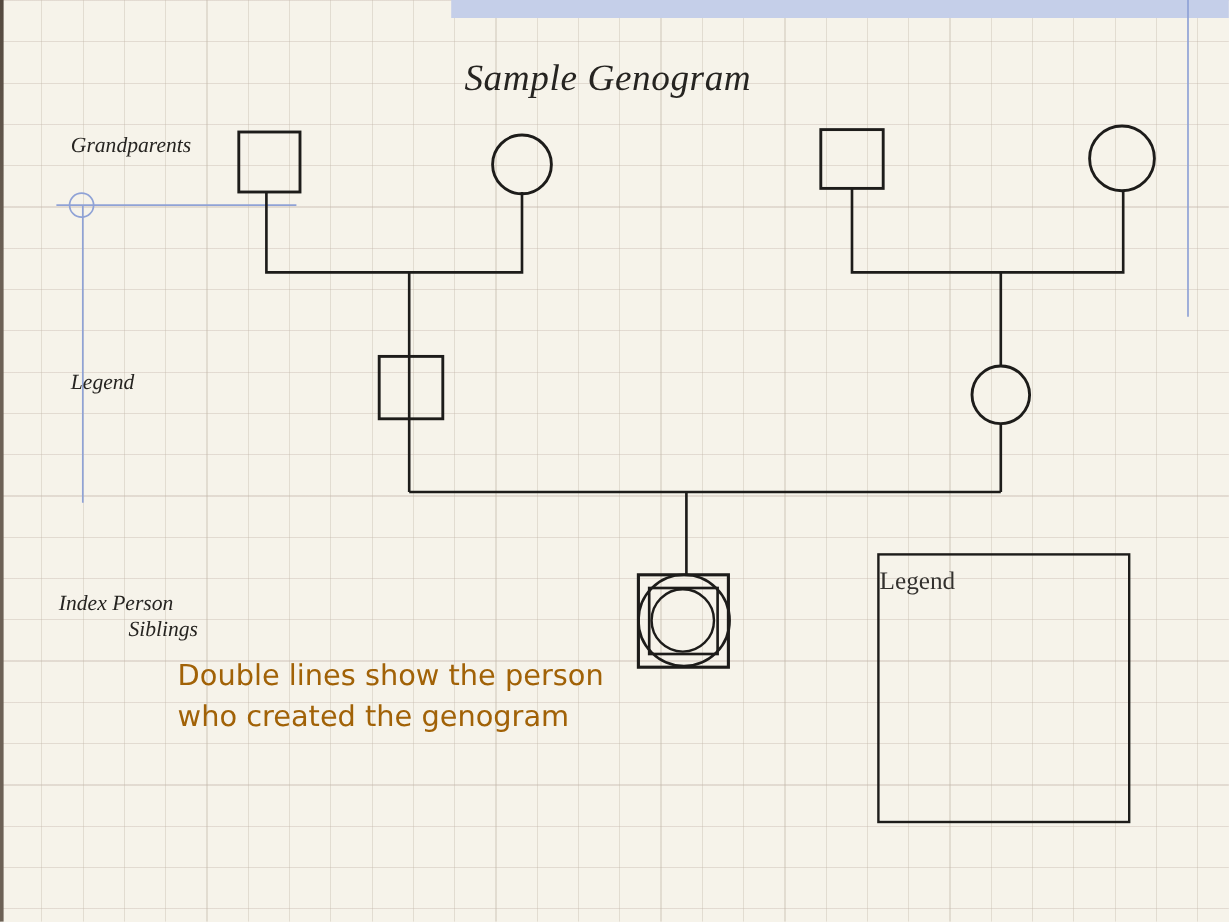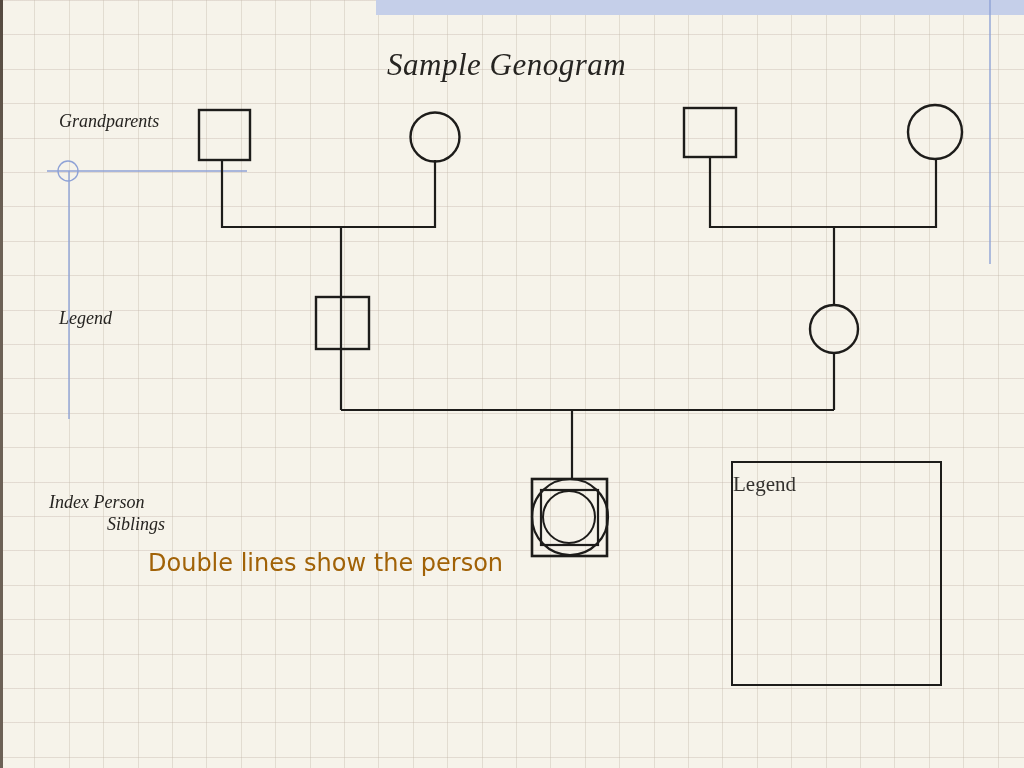--- a/index.html
+++ b/index.html
@@ -80,17 +80,18 @@
 
 <div id="slide-title" class="label">Sample Genogram</div>
 
 <div id="label-grandparents" class="label">Grandparents</div>
 <div id="label-parents" class="label">Legend</div>
 <div id="label-index-person" class="label">Index Person</div>
 <div id="label-siblings" class="label">Siblings</div>
 
 <div id="annotation">
   <div>Double lines show the person</div>
+  <div>who created the genogram</div>
 </div>
 
 <div id="legend-box">
   <div id="legend-title">Legend</div>
 </div>
 
 </body></html>

